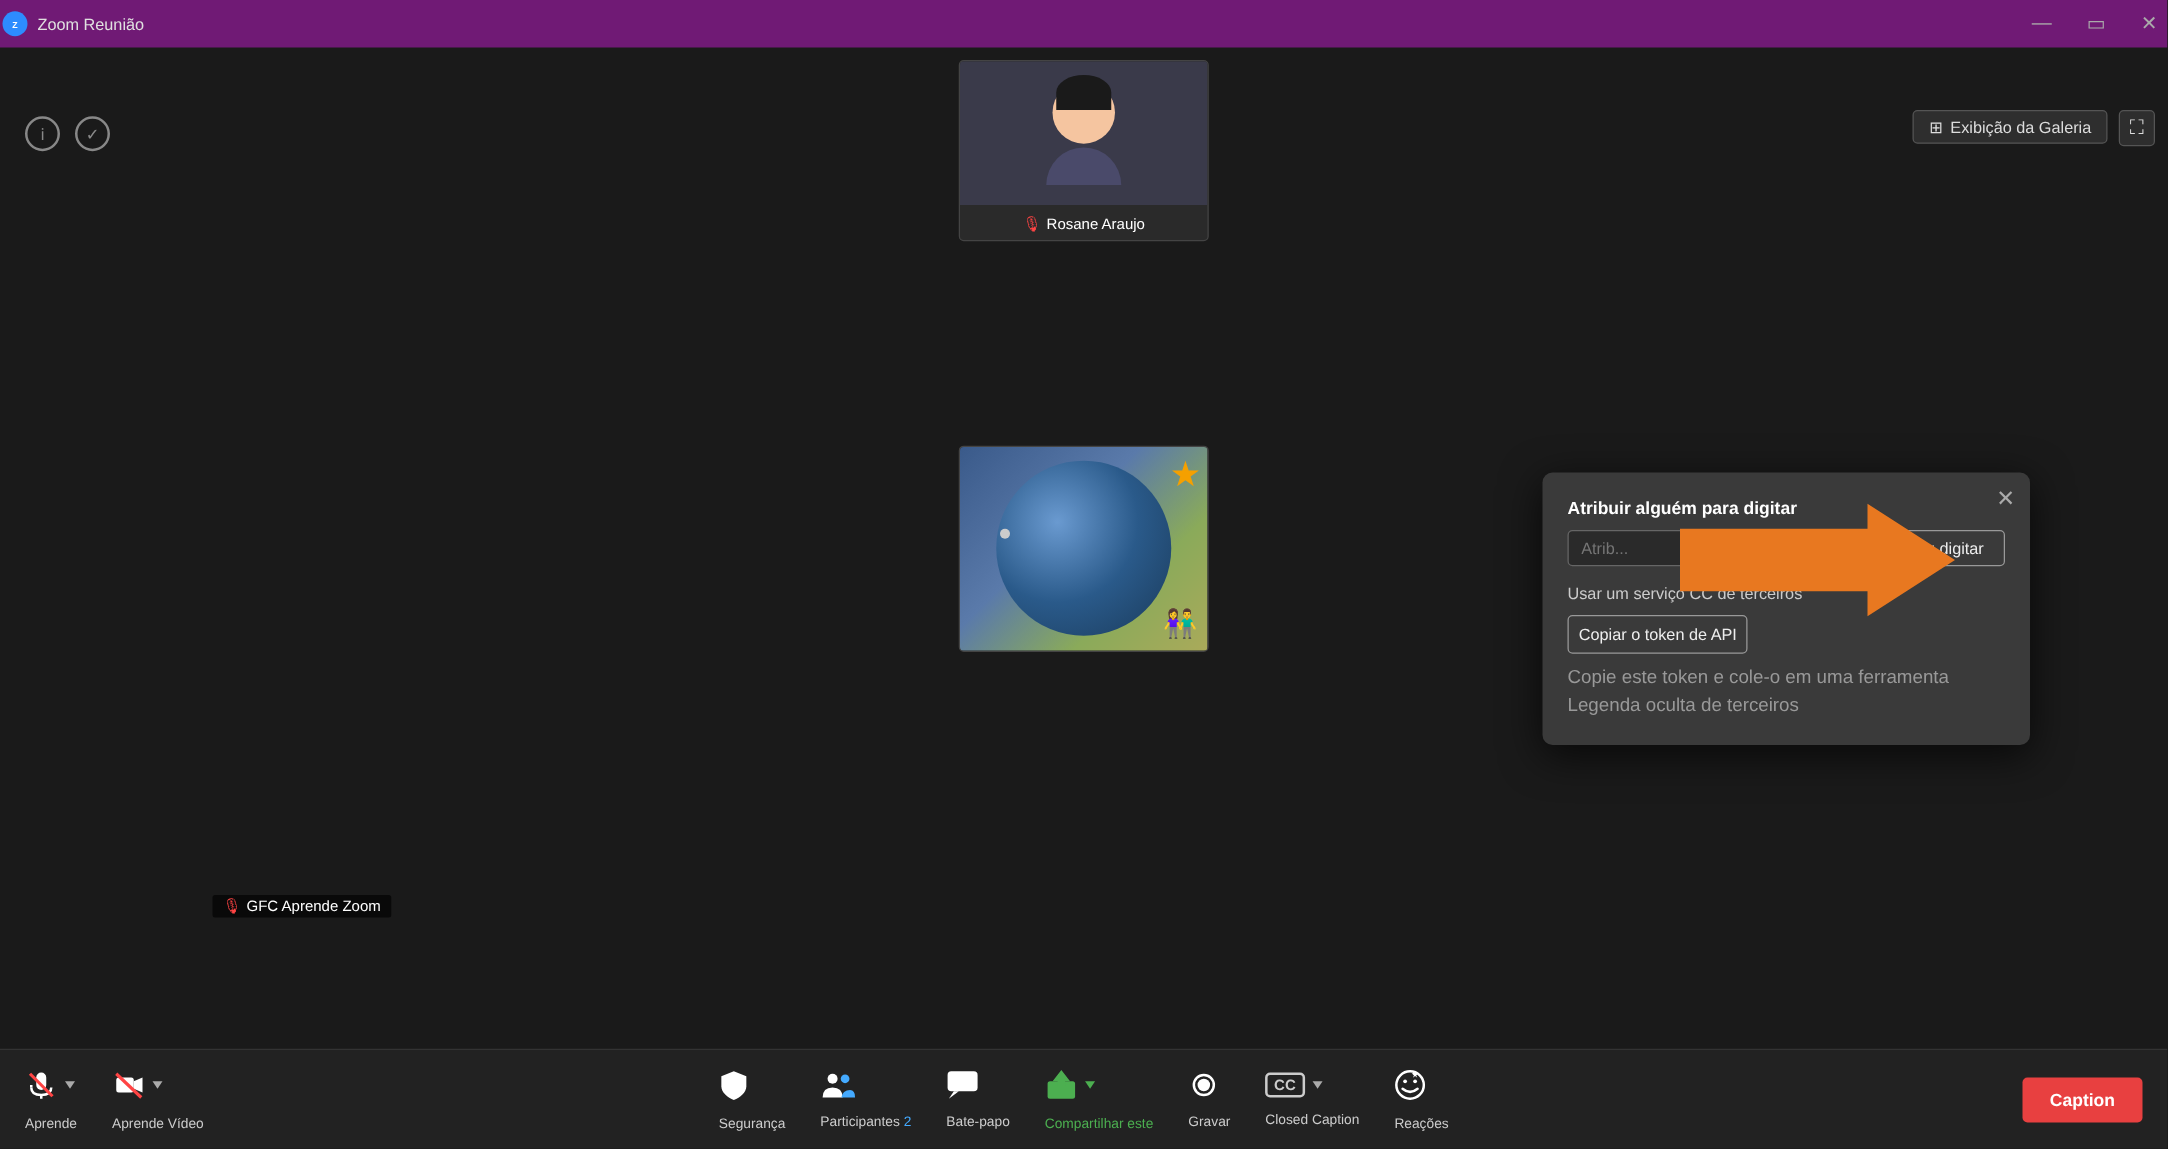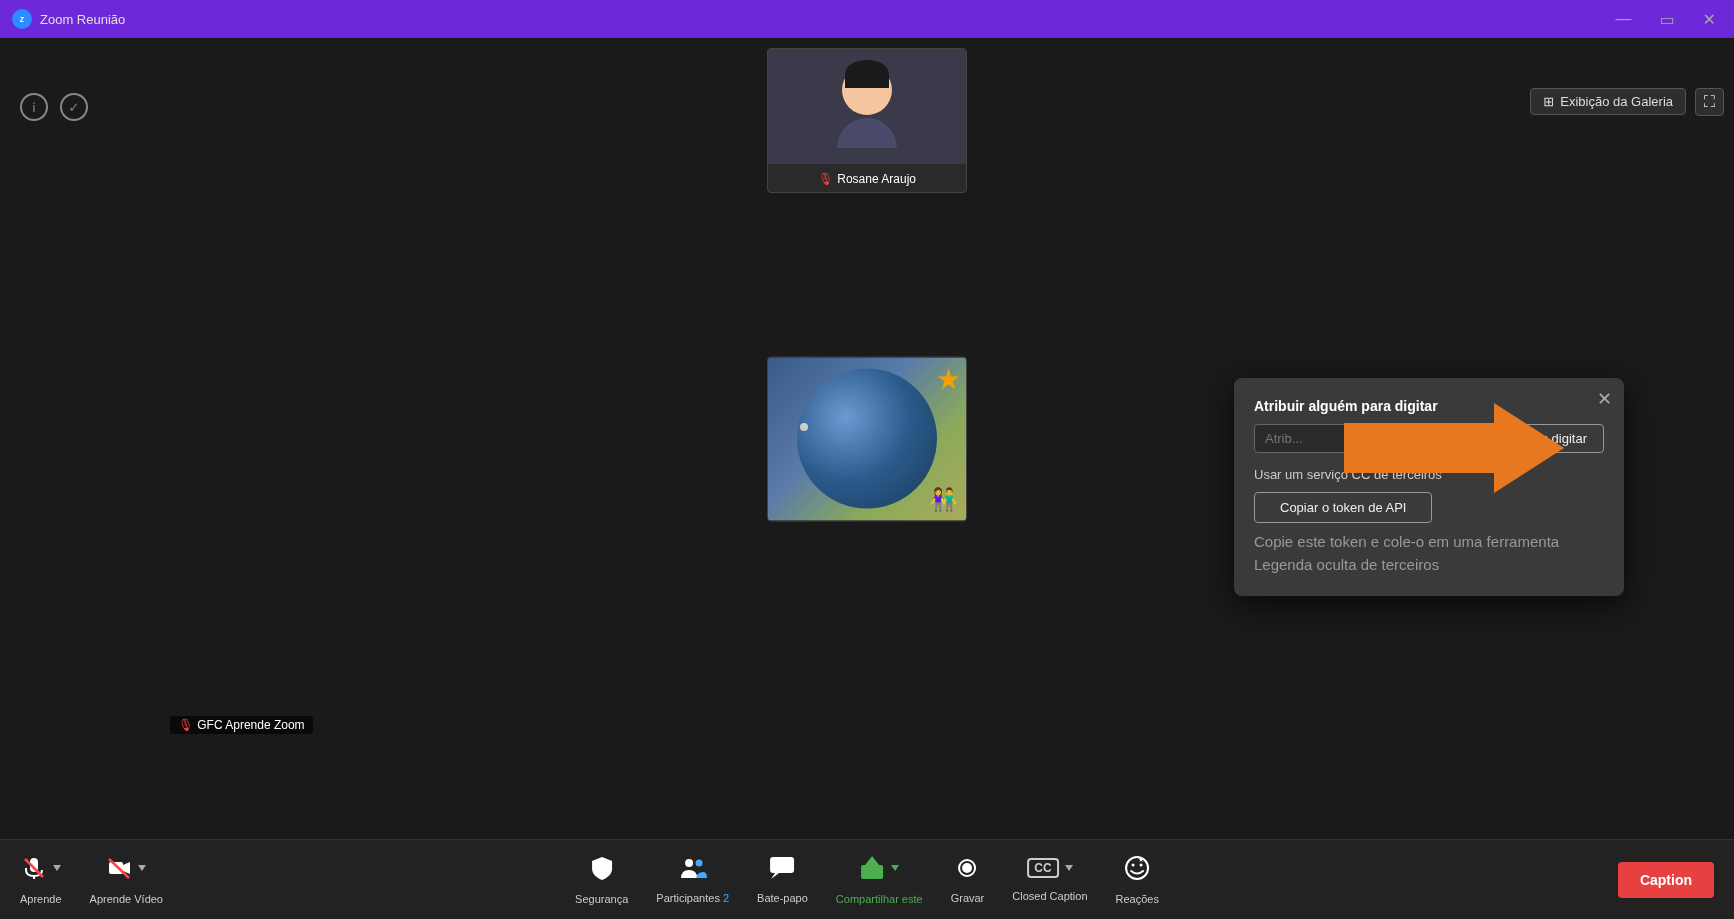--- a/index.html
+++ b/index.html
@@ -9,25 +9,25 @@
       background: #1c1c1c;
       font-family: 'Segoe UI', Arial, sans-serif;
       overflow: hidden;
       position: relative;
     }
 
     
     .title-bar {
       width: 100%;
       height: 38px;
-      background: #6d28d9;
+      background: #701a75;
       display: flex;
       align-items: center;
       justify-content: space-between;
-      padding: 0 12px;
+      padding: 0 2px;
       position: relative;
       z-index: 10;
     }
     .title-bar-left {
       display: flex;
       align-items: center;
       gap: 8px;
     }
     .zoom-logo {
       width: 20px;
@@ -313,21 +313,21 @@
       padding: 6px 16px;
       cursor: pointer;
       white-space: nowrap;
     }
     .popup-btn-secondary {
       background: transparent;
       border: 1.5px solid #999;
       border-radius: 4px;
       color: #eee;
       font-size: 13px;
-      padding: 7px 25px;
+      padding: 7px 8px;
       cursor: pointer;
     }
     .popup-section-sub {
       color: #cccccc;
       font-size: 13px;
       font-weight: 400;
       margin-bottom: 10px;
     }
     .popup-description {
       color: #999;
@@ -374,21 +374,21 @@
       transform: translateX(-50%);
     }
     .toolbar-right {
       display: flex;
       align-items: center;
       gap: 12px;
     }
     .tool-item {
       display: flex;
       flex-direction: column;
-      align-items: center;
+      align-items: flex-start;
       gap: 12px;
       cursor: pointer;
       position: relative;
     }
     .tool-icon {
       font-size: 24px;
       color: #ffffff;
       display: flex;
       align-items: center;
       justify-content: center;

